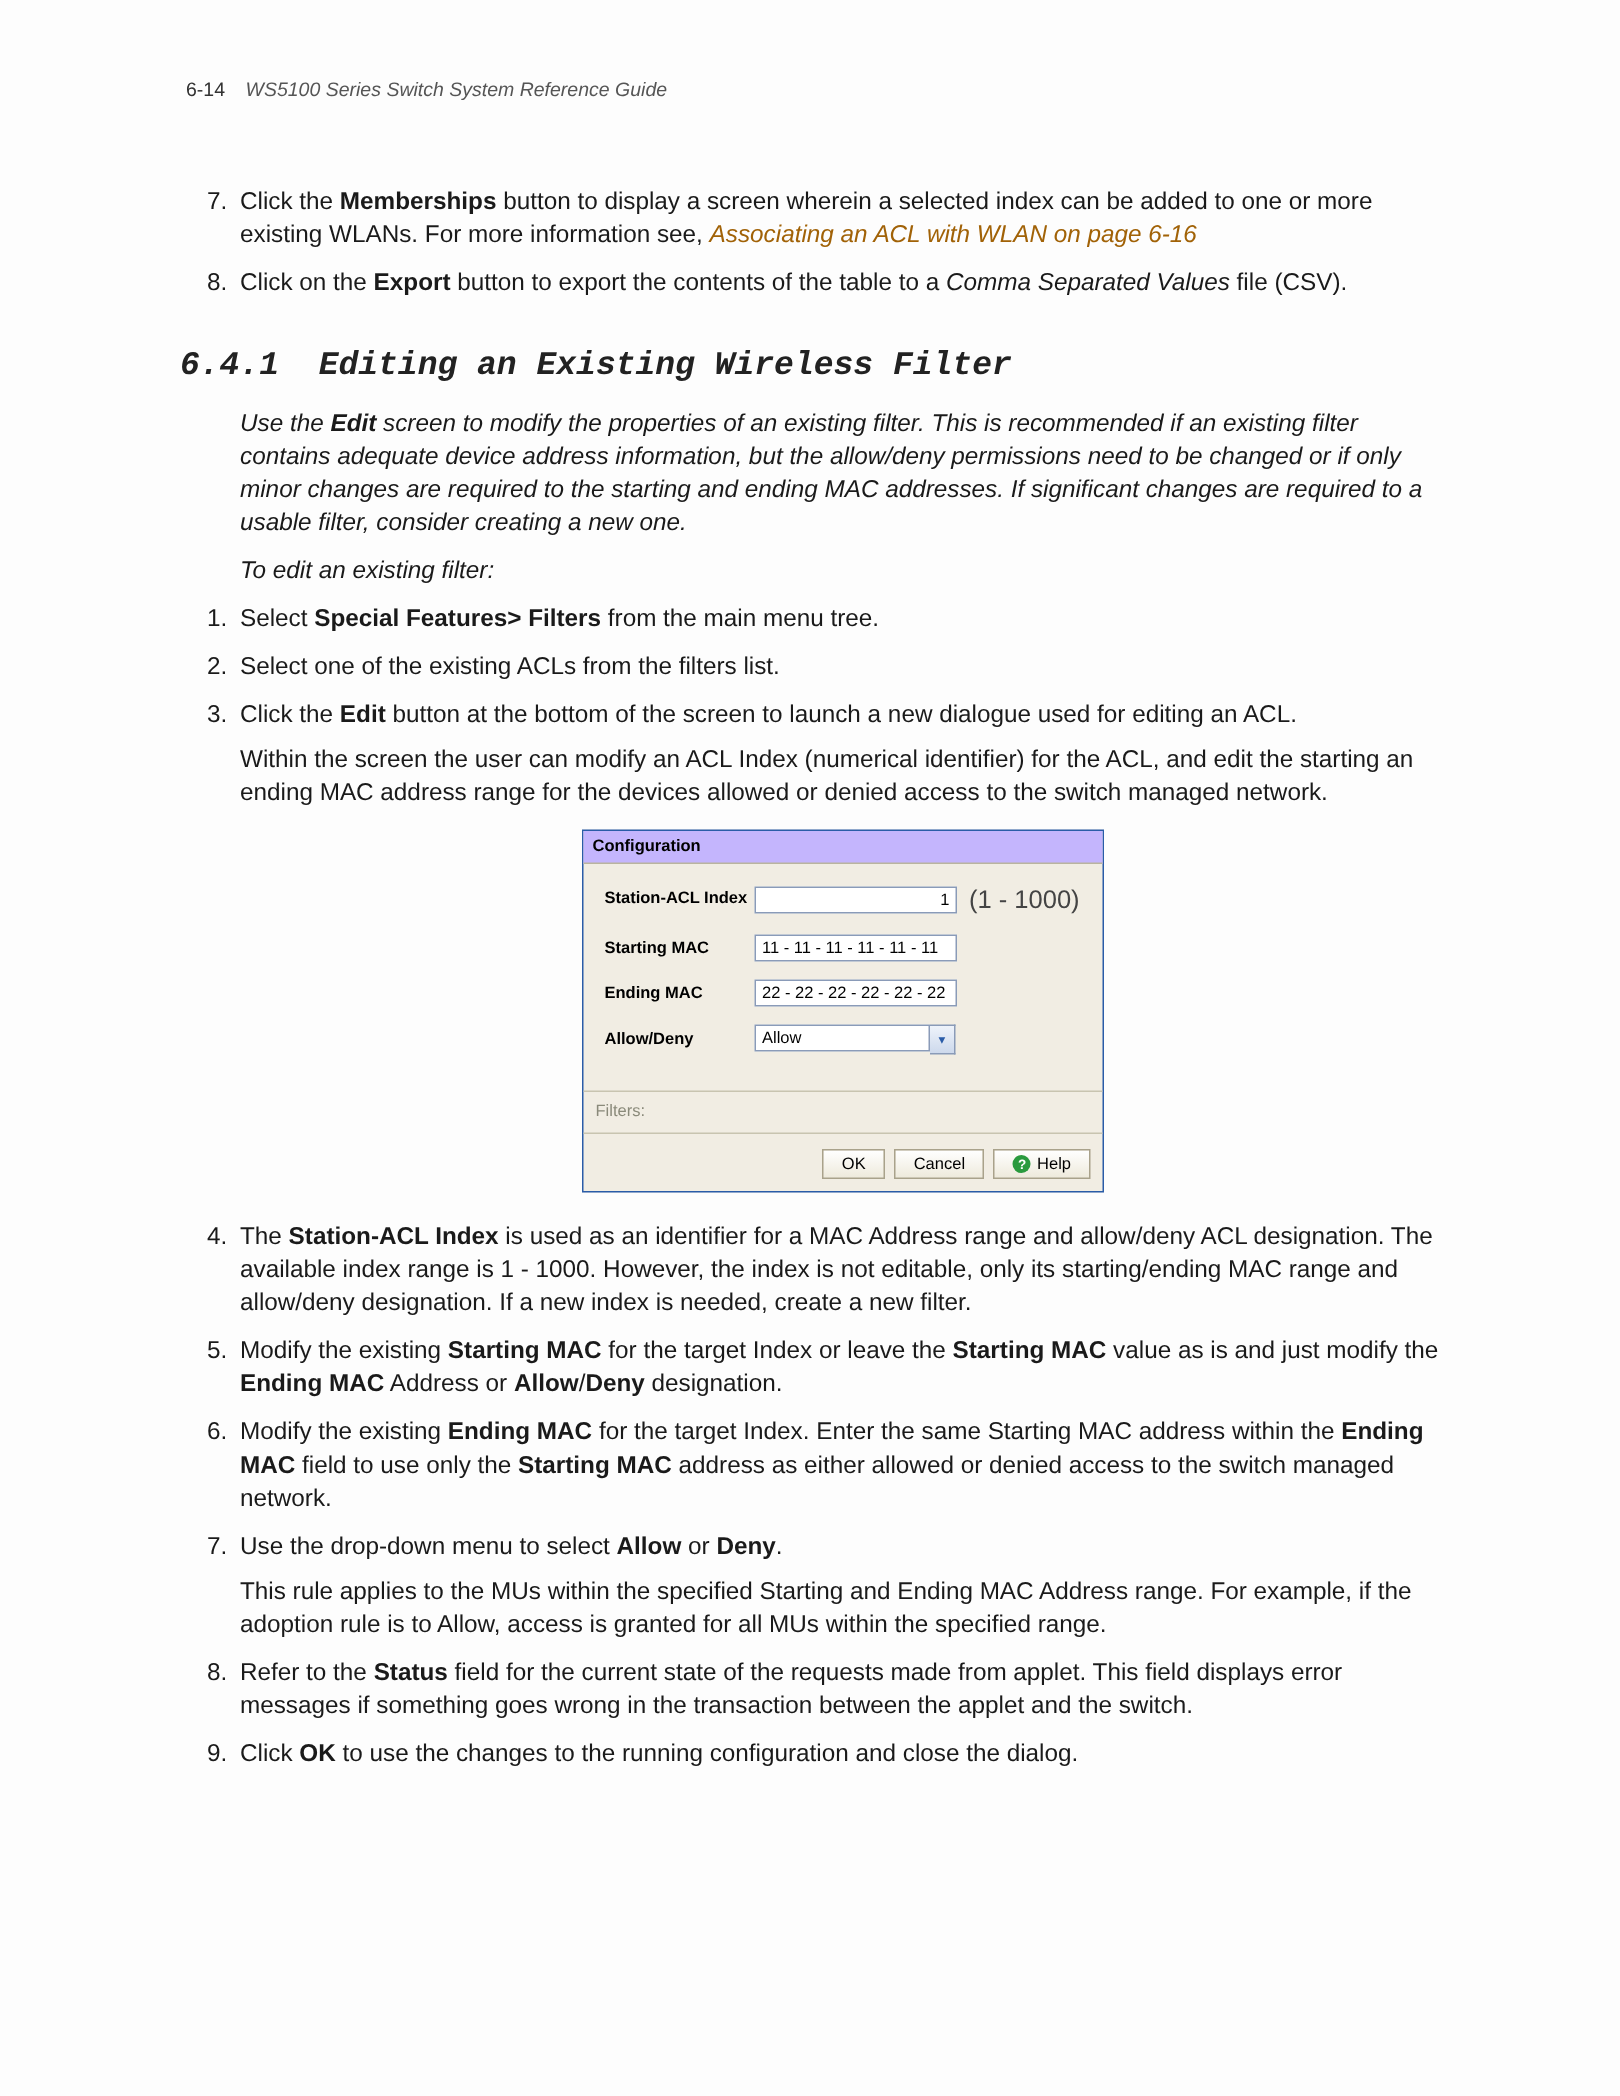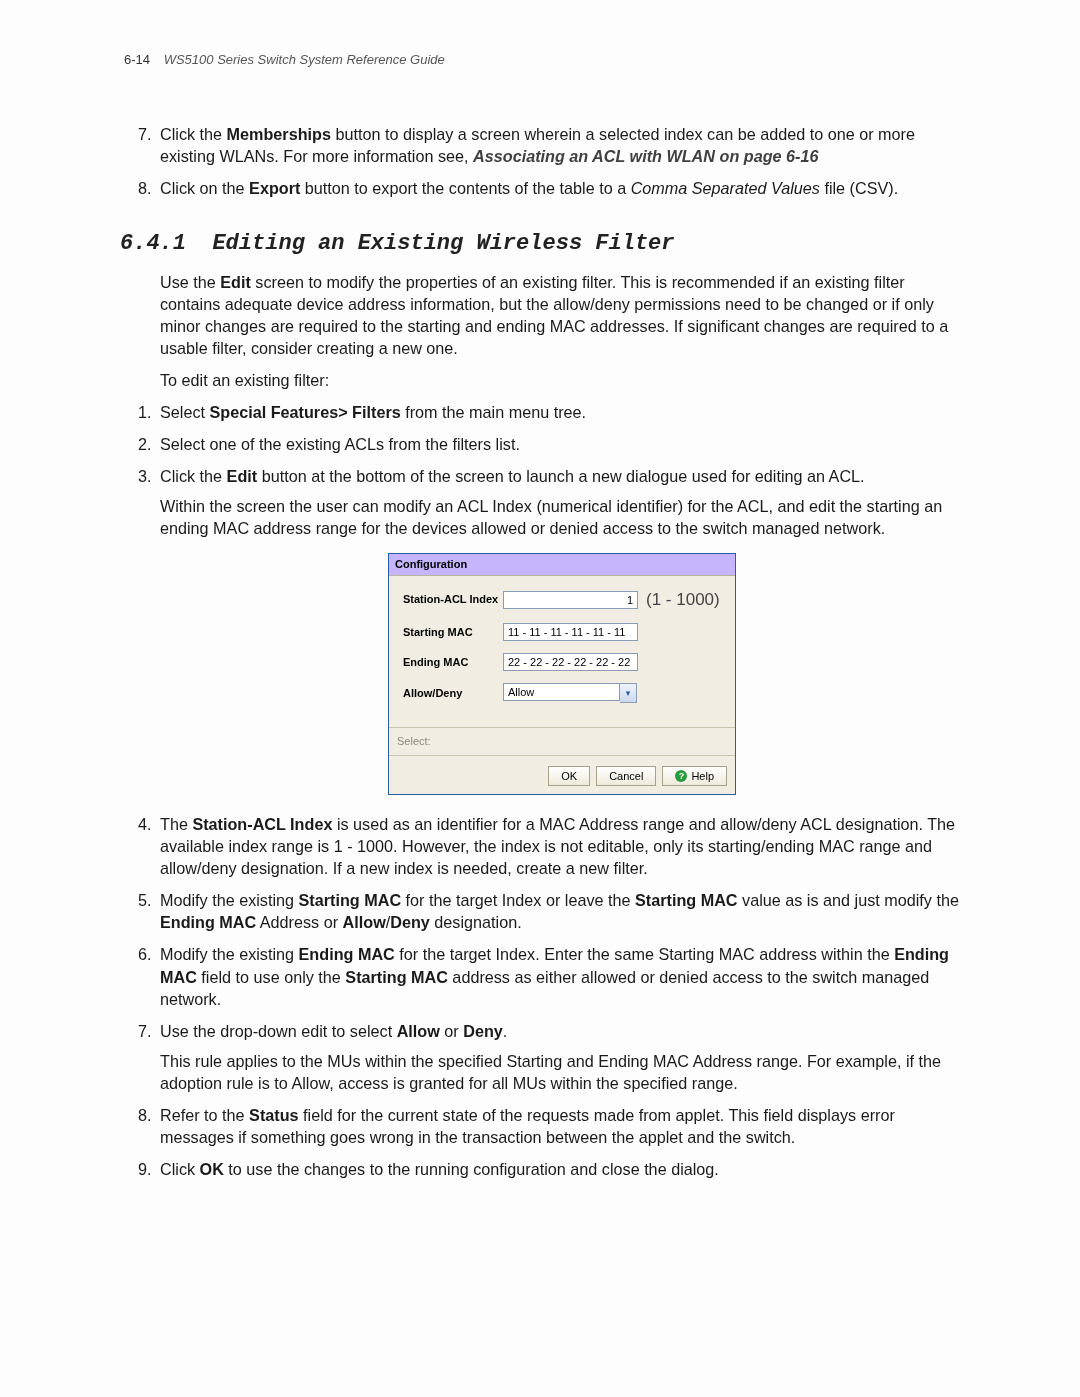--- a/index.html
+++ b/index.html
@@ -51,21 +51,21 @@
   }
   .content ol.continue li .num {
     position: absolute;
     left: -22px;
   }
   .indent {
     margin-top: 8px;
     margin-bottom: 10px;
   }
   .bold { font-weight: bold; }
-  .link-ital { color: #404040; font-style: italic; font-weight: bold; }
+  .link-ital { color: #a16207; font-style: italic; }
   .ital { font-style: italic; }
   h2.section {
     font-family: Liberation Mono, monospace;
     font-weight: bold;
     font-style: italic;
     font-size: 22px;
     color: #222;
     margin: 30px 0 12px 0;
   }
   p.body {
@@ -207,21 +207,21 @@
       <li>
         <span class="num">8.</span>
         <span>Click on the </span><span class="bold">Export</span><span> button to export the contents of the table to a </span><span class="ital">Comma Separated Values</span><span> file (CSV).</span>
       </li>
     </ol>
 
     <h2 class="section">
       <span>6.4.1</span>&nbsp;&nbsp;<span>Editing an Existing Wireless Filter</span>
     </h2>
 
-    <div style="margin-left:40px;">
+    <div style="margin-left:40px;font-style:italic;">
       <p class="body">
         <span>Use the </span><span class="bold">Edit</span><span> screen to modify the properties of an existing filter. This is recommended if an existing filter contains adequate device address information, but the allow/deny permissions need to be changed or if only minor changes are required to the starting and ending MAC addresses. If significant changes are required to a usable filter, consider creating a new one.</span>
       </p>
       <p class="body">To edit an existing filter:</p>
     </div>
 
     <ol class="continue">
       <li>
         <span class="num">1.</span>
         <span>Select </span><span class="bold">Special Features&gt; Filters</span><span> from the main menu tree.</span>
@@ -255,21 +255,21 @@
               </div>
               <div class="form-row">
                 <div class="lbl">Allow/Deny</div>
                 <div class="dropdown">
                   <input class="txt" style="width: 117px;" value="Allow">
                   <div class="ddbtn">▾</div>
                 </div>
               </div>
             </div>
             <hr>
-            <div class="status-row">Select:</div>
+            <div class="status-row">Filters:</div>
             <hr>
             <div class="btnrow">
               <button class="winbtn">
                   <span>OK</span>
                 </button>
               <button class="winbtn">
                   <span>Cancel</span>
                 </button>
               <button class="winbtn">
                 <span class="qmark">?</span>
@@ -287,21 +287,21 @@
       <li>
         <span class="num">5.</span>
         <span>Modify the existing </span><span class="bold">Starting MAC</span><span> for the target Index or leave the </span><span class="bold">Starting MAC</span><span> value as is and just modify the </span><span class="bold">Ending MAC</span><span> Address or </span><span class="bold">Allow</span><span>/</span><span class="bold">Deny</span><span> designation.</span>
       </li>
       <li>
         <span class="num">6.</span>
         <span>Modify the existing </span><span class="bold">Ending MAC</span><span> for the target Index. Enter the same Starting MAC address within the </span><span class="bold">Ending MAC</span><span> field to use only the </span><span class="bold">Starting MAC</span><span> address as either allowed or denied access to the switch managed network.</span>
       </li>
       <li>
         <span class="num">7.</span>
-        <span>Use the drop-down edit to select </span><span class="bold">Allow</span><span> or </span><span class="bold">Deny</span><span>.</span>
+        <span>Use the drop-down menu to select </span><span class="bold">Allow</span><span> or </span><span class="bold">Deny</span><span>.</span>
         <div class="indent">This rule applies to the MUs within the specified Starting and Ending MAC Address range. For example, if the adoption rule is to Allow, access is granted for all MUs within the specified range.</div>
       </li>
       <li>
         <span class="num">8.</span>
         <span>Refer to the </span><span class="bold">Status</span><span> field for the current state of the requests made from applet. This field displays error messages if something goes wrong in the transaction between the applet and the switch.</span>
       </li>
       <li>
         <span class="num">9.</span>
         <span>Click </span><span class="bold">OK</span><span> to use the changes to the running configuration and close the dialog.</span>
       </li>

